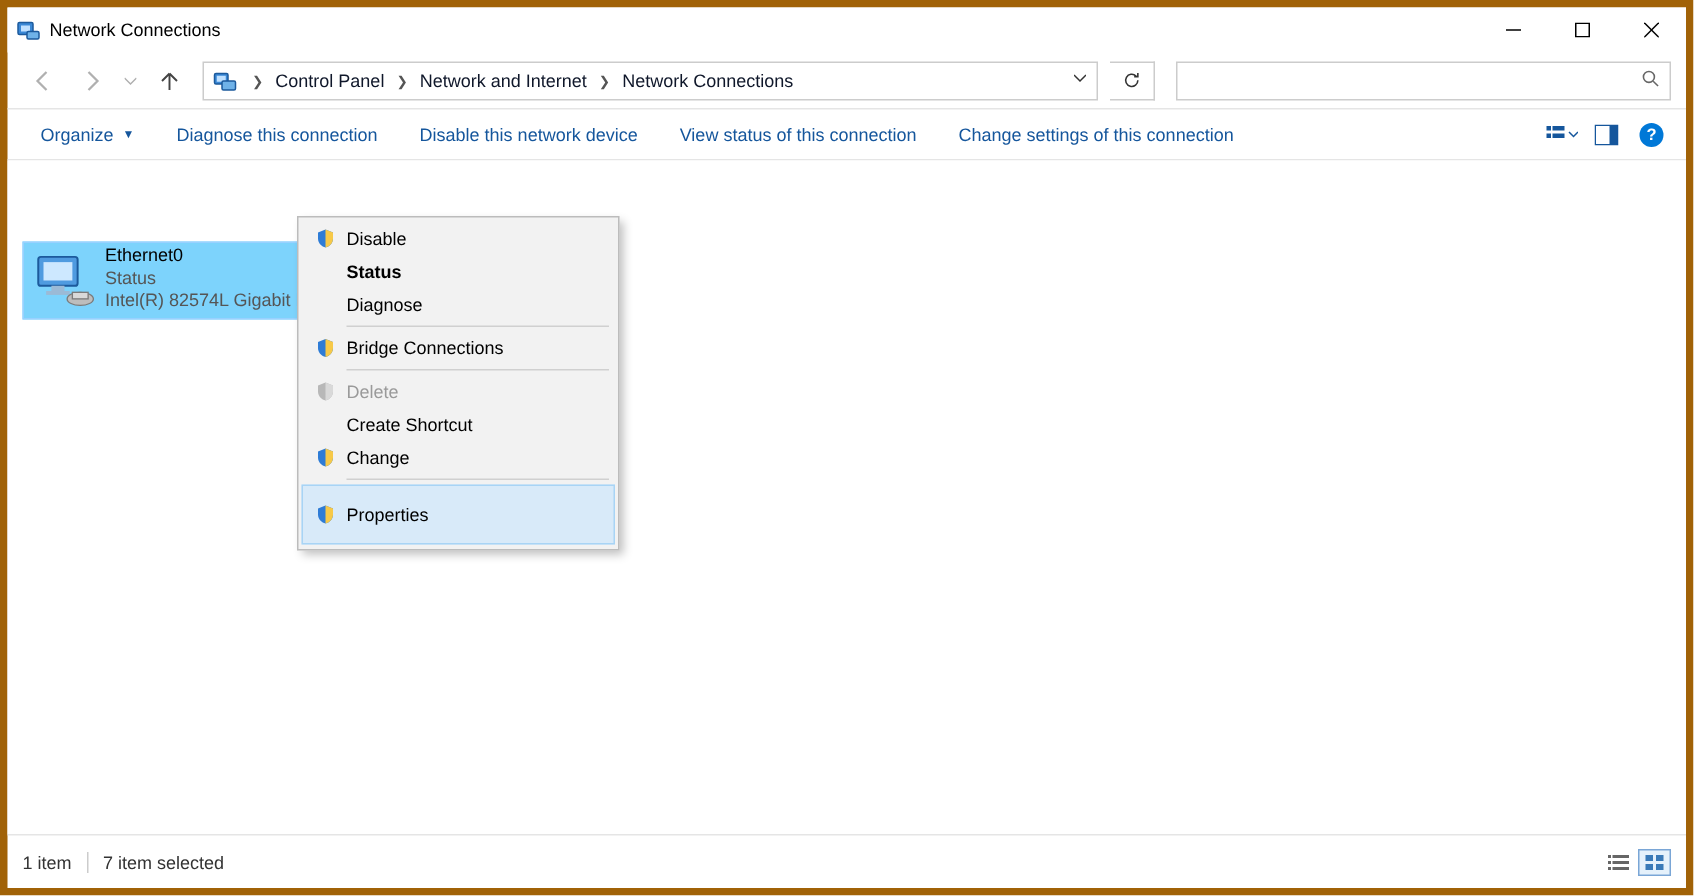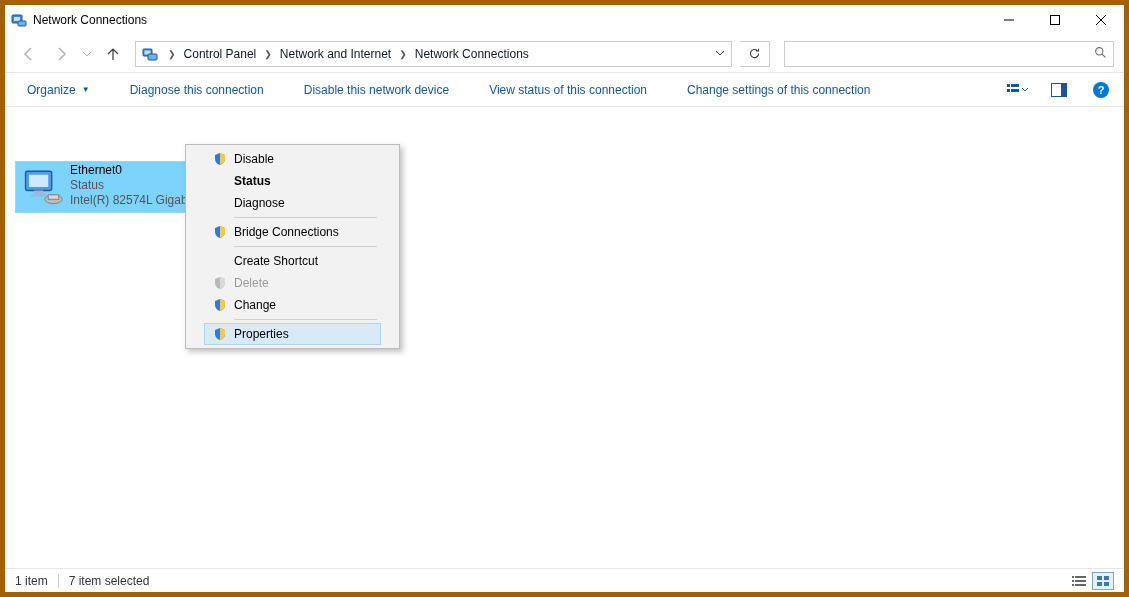--- a/index.html
+++ b/index.html
@@ -47,21 +47,21 @@
   .search-box {
     width: 330px; height: 26px; border: 1px solid #ccc; margin-left: 10px;
     display: flex; align-items: center; padding: 0 6px; color: #777;
   }
   .search-box input {
     flex: 1; border: none; outline: none; font-size: 12px; height: 100%;
   }
   .search-box .mag { font-size: 13px; color: #666; }
   
   .cmdbar {
-    height: 34px; display: flex; align-items: center; padding: 0 8px; gap: 12px;
+    height: 34px; display: flex; align-items: center; padding: 0 8px; gap: 0;
     border-bottom: 1px solid #e5e5e5; font-size: 12px;
   }
   .cmd-btn {
     color: #15569c; padding: 0 14px; height: 100%; display: flex; align-items: center;
   }
   .cmd-btn .drop { font-size: 8px; margin-left: 6px; }
   .cmd-spacer { flex: 1; }
   .cmd-icon {
     width: 30px; height: 100%; display: flex; align-items: center; justify-content: center;
     color: #15569c;
@@ -77,37 +77,37 @@
     background: #7dd3fc; border: 1px solid #99d1ff; display: flex; align-items: flex-end;
     padding: 4px 6px;
     margin-top: 48px;
   }
   .adapter-icon { width: 42px; height: 42px; margin-right: 6px; flex-shrink: 0; }
   .adapter-text { font-size: 12px; line-height: 15px; overflow: hidden; white-space: nowrap; }
   .adapter-text .name { color: #000; }
   .adapter-text .sub  { color: #555; }
   
   .ctxmenu {
-    position: absolute; top: 37px; left: 180px; width: 215px;
+    position: absolute; top: 37px; left: 193px; width: 215px;
     background: #f2f2f2; border: 1px solid #bcbcbc; box-shadow: 3px 3px 6px rgba(0,0,0,0.25);
-    padding: 3px 18px; font-size: 12px;
+    padding: 3px 2px; font-size: 12px;
   }
   .ctx-item {
     height: 22px; display: flex; align-items: center; padding: 0 10px 0 6px;
     color: #000;
   }
   .ctx-item.disabled { color: #9a9a9a; }
   .ctx-item.bold { font-weight: 600; }
-  .ctx-item.hover { background: #d8eaf9; border: 1px solid #a8d4f5; height: 22px; padding: 0 9px 0 5px;}
+  .ctx-item.hover { background: #d8eaf9; border: 1px solid #a8d4f5; height: 40px; padding: 0 9px 0 5px;}
   .ctx-icon { width: 20px; display: flex; align-items: center; justify-content: center; margin-right: 4px;}
   .ctx-label { flex: 1; }
   .ctx-sep { height: 1px; background: #d0d0d0; margin: 3px 4px 3px 30px; }
   
   .statusbar {
-    height: 24px; border-top: 1px solid #e5e5e5; display: flex; align-items: center;
+    height: 36px; border-top: 1px solid #e5e5e5; display: flex; align-items: center;
     padding: 0 10px; font-size: 12px; color: #333;
   }
   .status-sep { width: 1px; height: 14px; background: #ccc; margin: 0 10px; }
   .status-spacer { flex: 1; }
   .view-btn { width: 22px; height: 18px; display: flex; align-items: center; justify-content: center; margin-left: 2px;}
   .view-btn.active { border: 1px solid #7aa6d6; background: #e5f1fb; }
 </style>
 </head>
 <body>
 
@@ -274,32 +274,32 @@
       <div class="ctx-item">
         <span class="ctx-icon">
           <svg width="14" height="14" viewBox="0 0 14 14">
               <path d="M7 1 L12 3 V7 C12 10 9.5 12.5 7 13 C4.5 12.5 2 10 2 7 V3 Z" fill="#2e7cd6"></path>
               <path d="M7 1 L12 3 V7 C12 10 9.5 12.5 7 13 V1 Z" fill="#f7c948"></path>
             </svg>
         </span>
         <span class="ctx-label">Bridge Connections</span>
       </div>
       <div class="ctx-sep"></div>
+      <div class="ctx-item disabled">
+        <span class="ctx-icon">
+          <svg width="14" height="14" viewBox="0 0 14 14">
+              <path d="M7 1 L12 3 V7 C12 10 9.5 12.5 7 13 C4.5 12.5 2 10 2 7 V3 Z" fill="#b8b8b8"></path>
+              <path d="M7 1 L12 3 V7 C12 10 9.5 12.5 7 13 V1 Z" fill="#d9d9d9"></path>
+            </svg>
+        </span>
+        <span class="ctx-label">Delete</span>
+      </div>
       <div class="ctx-item">
         <span class="ctx-icon"></span>
         <span class="ctx-label">Create Shortcut</span>
-      </div>
-      <div class="ctx-item disabled">
-        <span class="ctx-icon">
-          <svg width="14" height="14" viewBox="0 0 14 14">
-              <path d="M7 1 L12 3 V7 C12 10 9.5 12.5 7 13 C4.5 12.5 2 10 2 7 V3 Z" fill="#b8b8b8"></path>
-              <path d="M7 1 L12 3 V7 C12 10 9.5 12.5 7 13 V1 Z" fill="#d9d9d9"></path>
-            </svg>
-        </span>
-        <span class="ctx-label">Delete</span>
       </div>
       <div class="ctx-item">
         <span class="ctx-icon">
           <svg width="14" height="14" viewBox="0 0 14 14">
               <path d="M7 1 L12 3 V7 C12 10 9.5 12.5 7 13 C4.5 12.5 2 10 2 7 V3 Z" fill="#2e7cd6"></path>
               <path d="M7 1 L12 3 V7 C12 10 9.5 12.5 7 13 V1 Z" fill="#f7c948"></path>
             </svg>
         </span>
         <span class="ctx-label">Change</span>
       </div>

